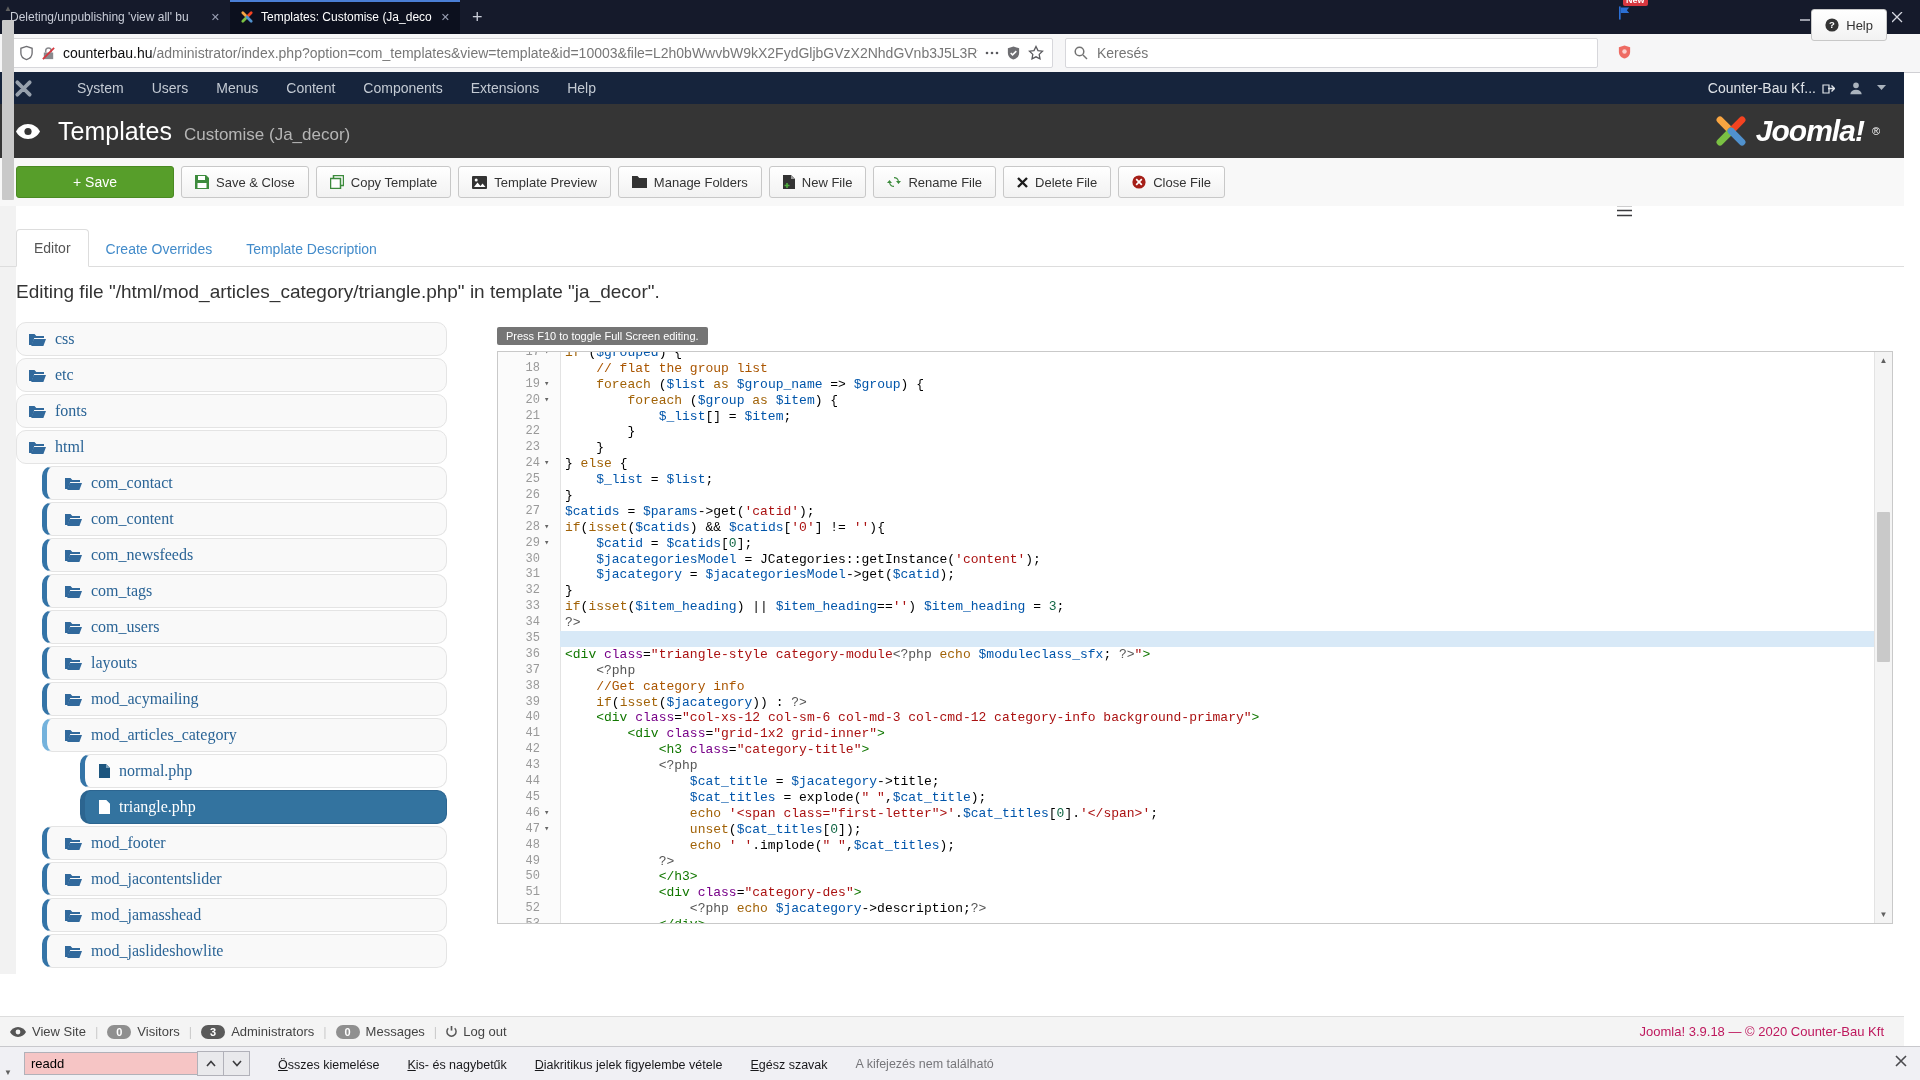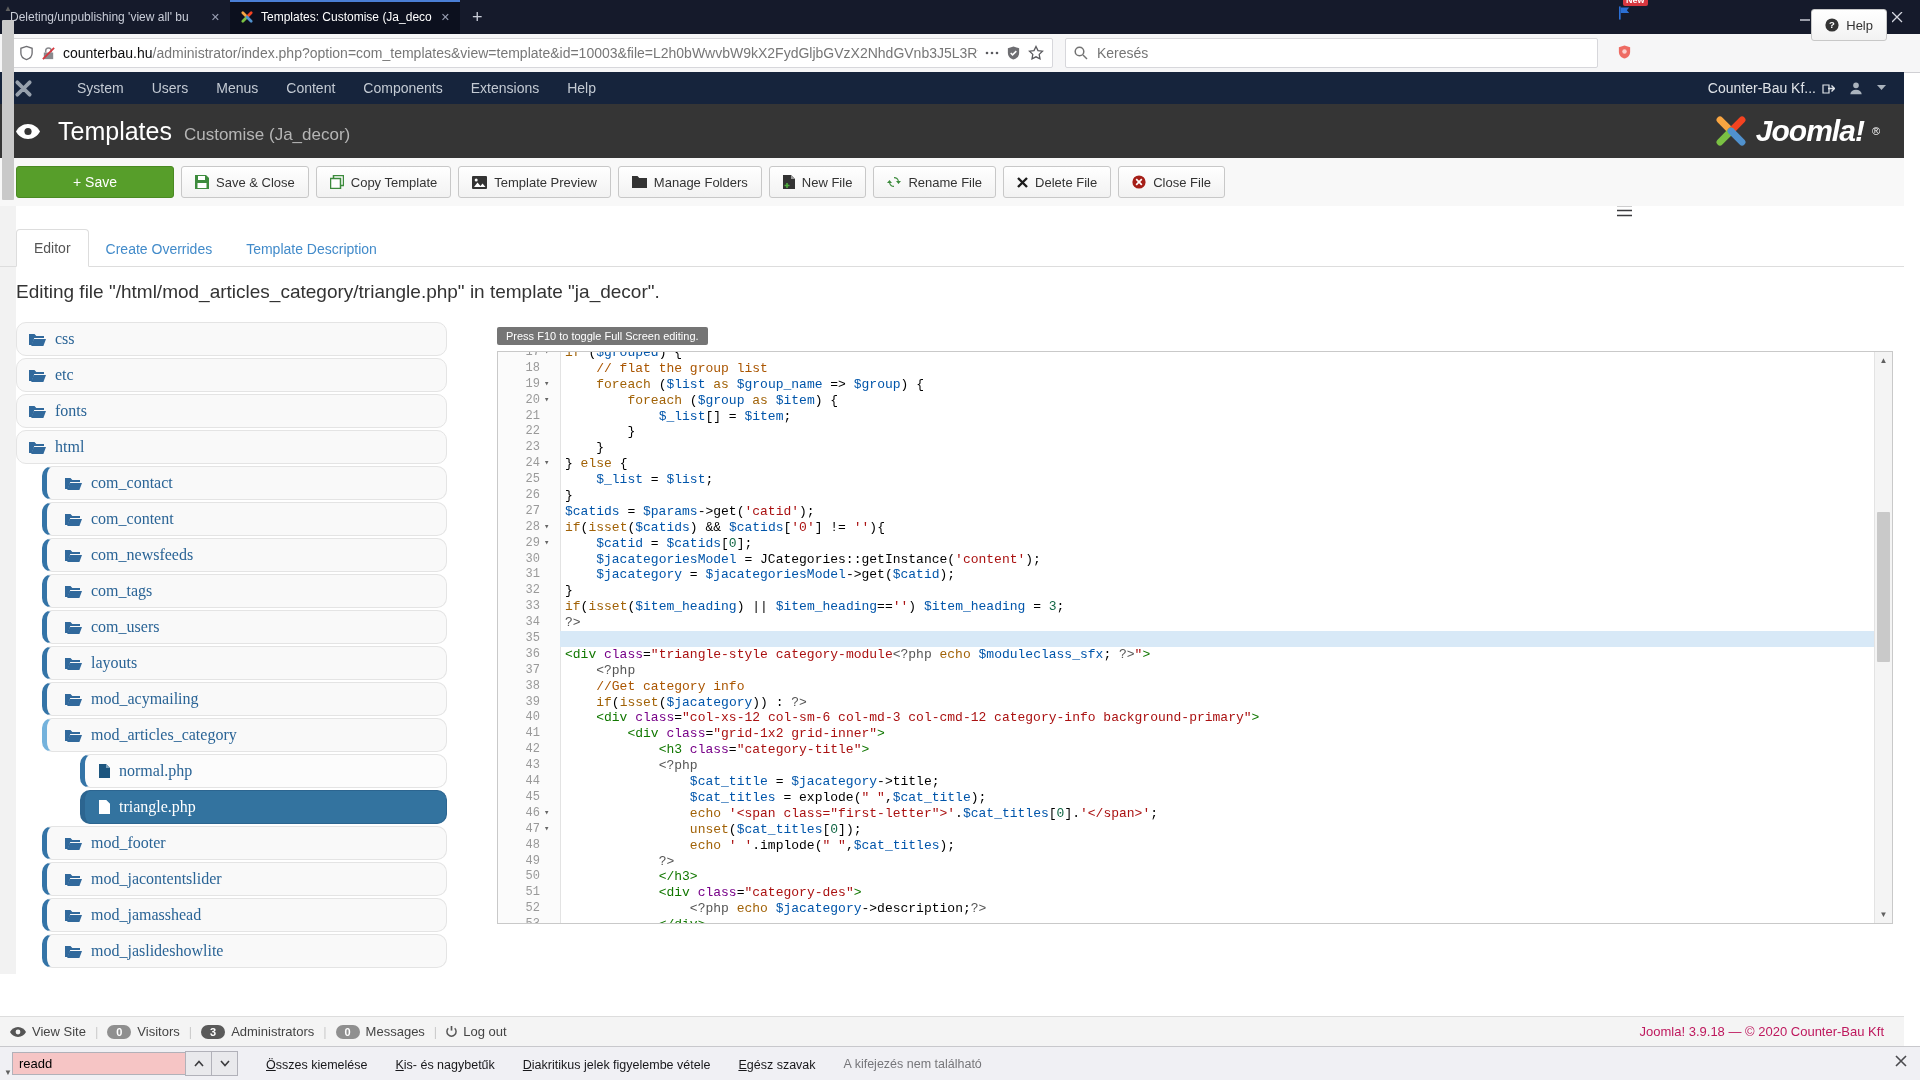--- a/index.html
+++ b/index.html
@@ -101,21 +101,21 @@
            display:flex;align-items:center;font-size:13px;color:#444;padding-left:10px;box-sizing:border-box;}
   #jfooter .sep{color:#ccc;margin:0 9px;}
   #jfooter .fitem{display:flex;align-items:center;gap:6px;cursor:pointer;}
   .badge{display:inline-block;min-width:10px;text-align:center;padding:1px 7px;border-radius:10px;
          background:#8f8f8f;color:#fff;font-size:11px;font-weight:bold;}
   .badge.dark{background:#5a5a5a;}
   #jfooter-right{margin-left:auto;padding-right:20px;color:#be185d;}
 
   
   #findbar{left:0;top:1046px;width:1920px;height:34px;background:#f0f0f4;border-top:1px solid #c8c8cc;
-           display:flex;align-items:center;box-sizing:border-box;padding-left:12px;}
+           display:flex;align-items:center;box-sizing:border-box;padding-left:24px;}
   #find-input{width:160px;height:21px;border:1px solid #b1b1b9;background:#f6c5c5;font-size:13px;
               font-family:"Liberation Sans",sans-serif;padding:0 6px;color:#000;outline:none;}
   .find-nav{width:25px;height:23px;background:#e9e9ec;border:1px solid #b1b1b9;display:flex;align-items:center;
             justify-content:center;color:#3b3b3e;margin-left:-1px;}
   .fb-opt{display:inline-block;font-size:12.5px;color:#18181b;margin-left:28px;cursor:pointer;}
   .fb-opt::first-letter{text-decoration:underline;}
   #find-status{font-size:12.5px;color:#76767a;margin-left:28px;}
   #find-close{position:absolute;right:13px;top:1055px;color:#4a4a4e;}
 
   

